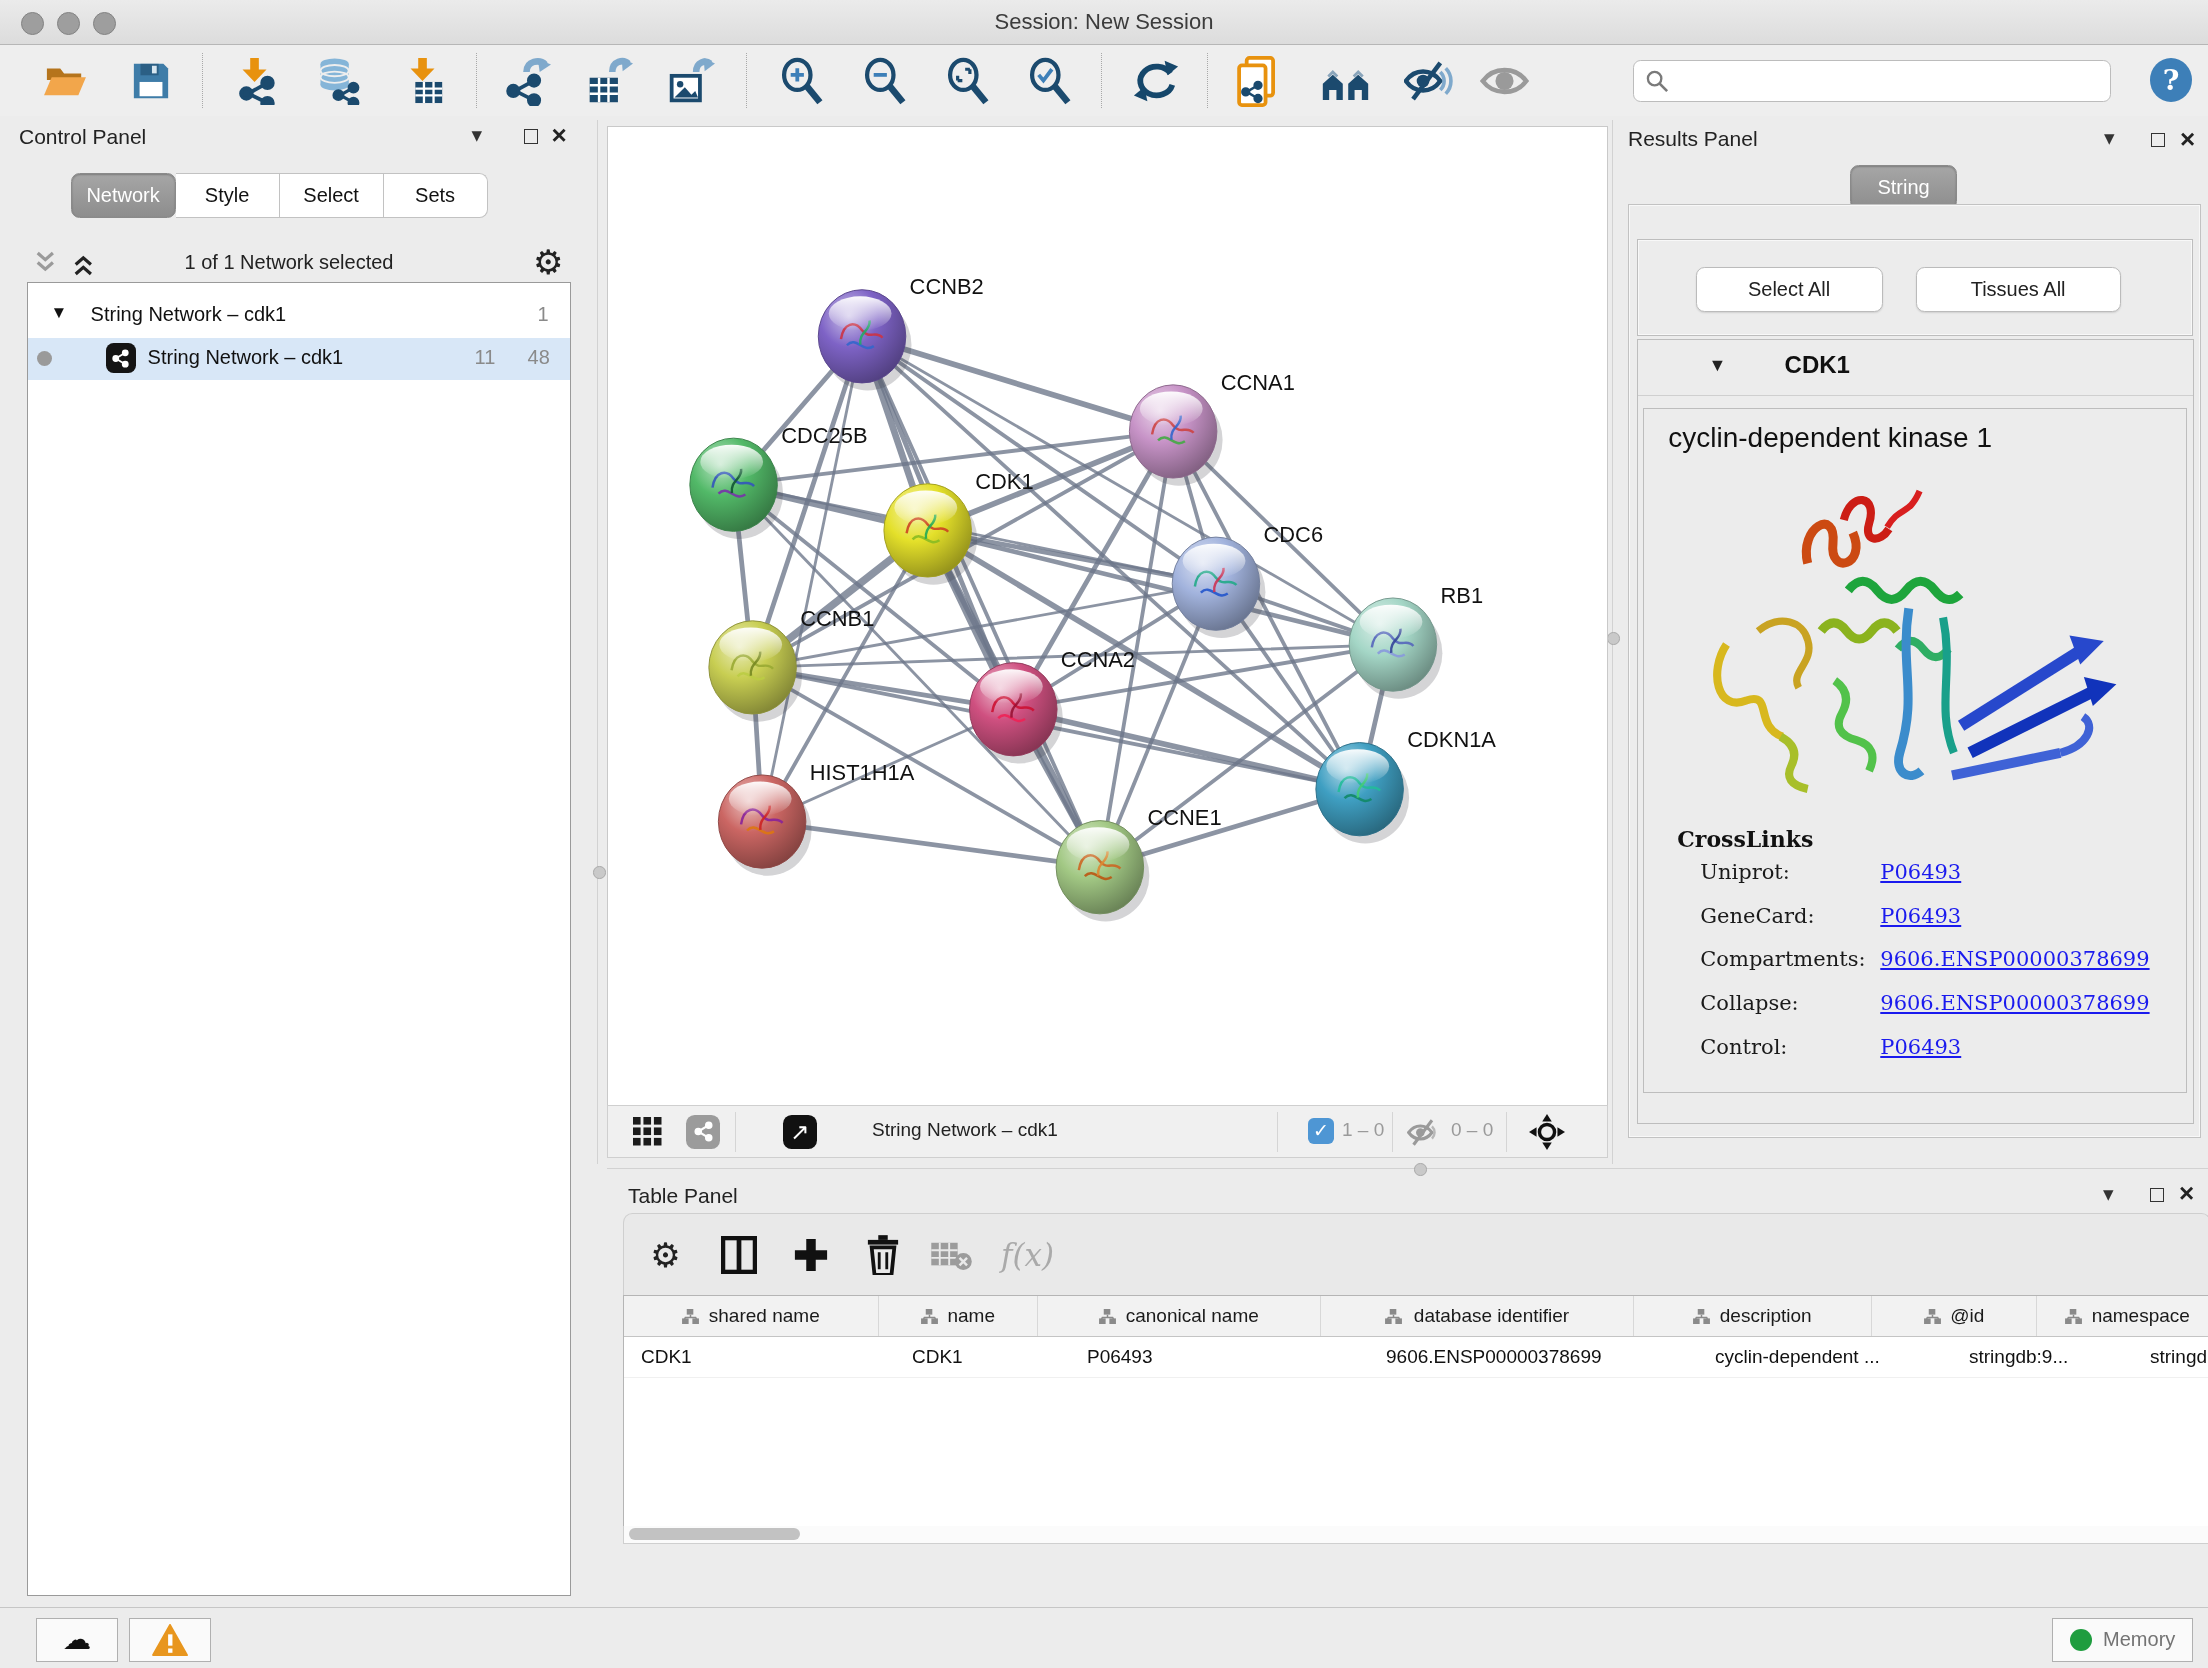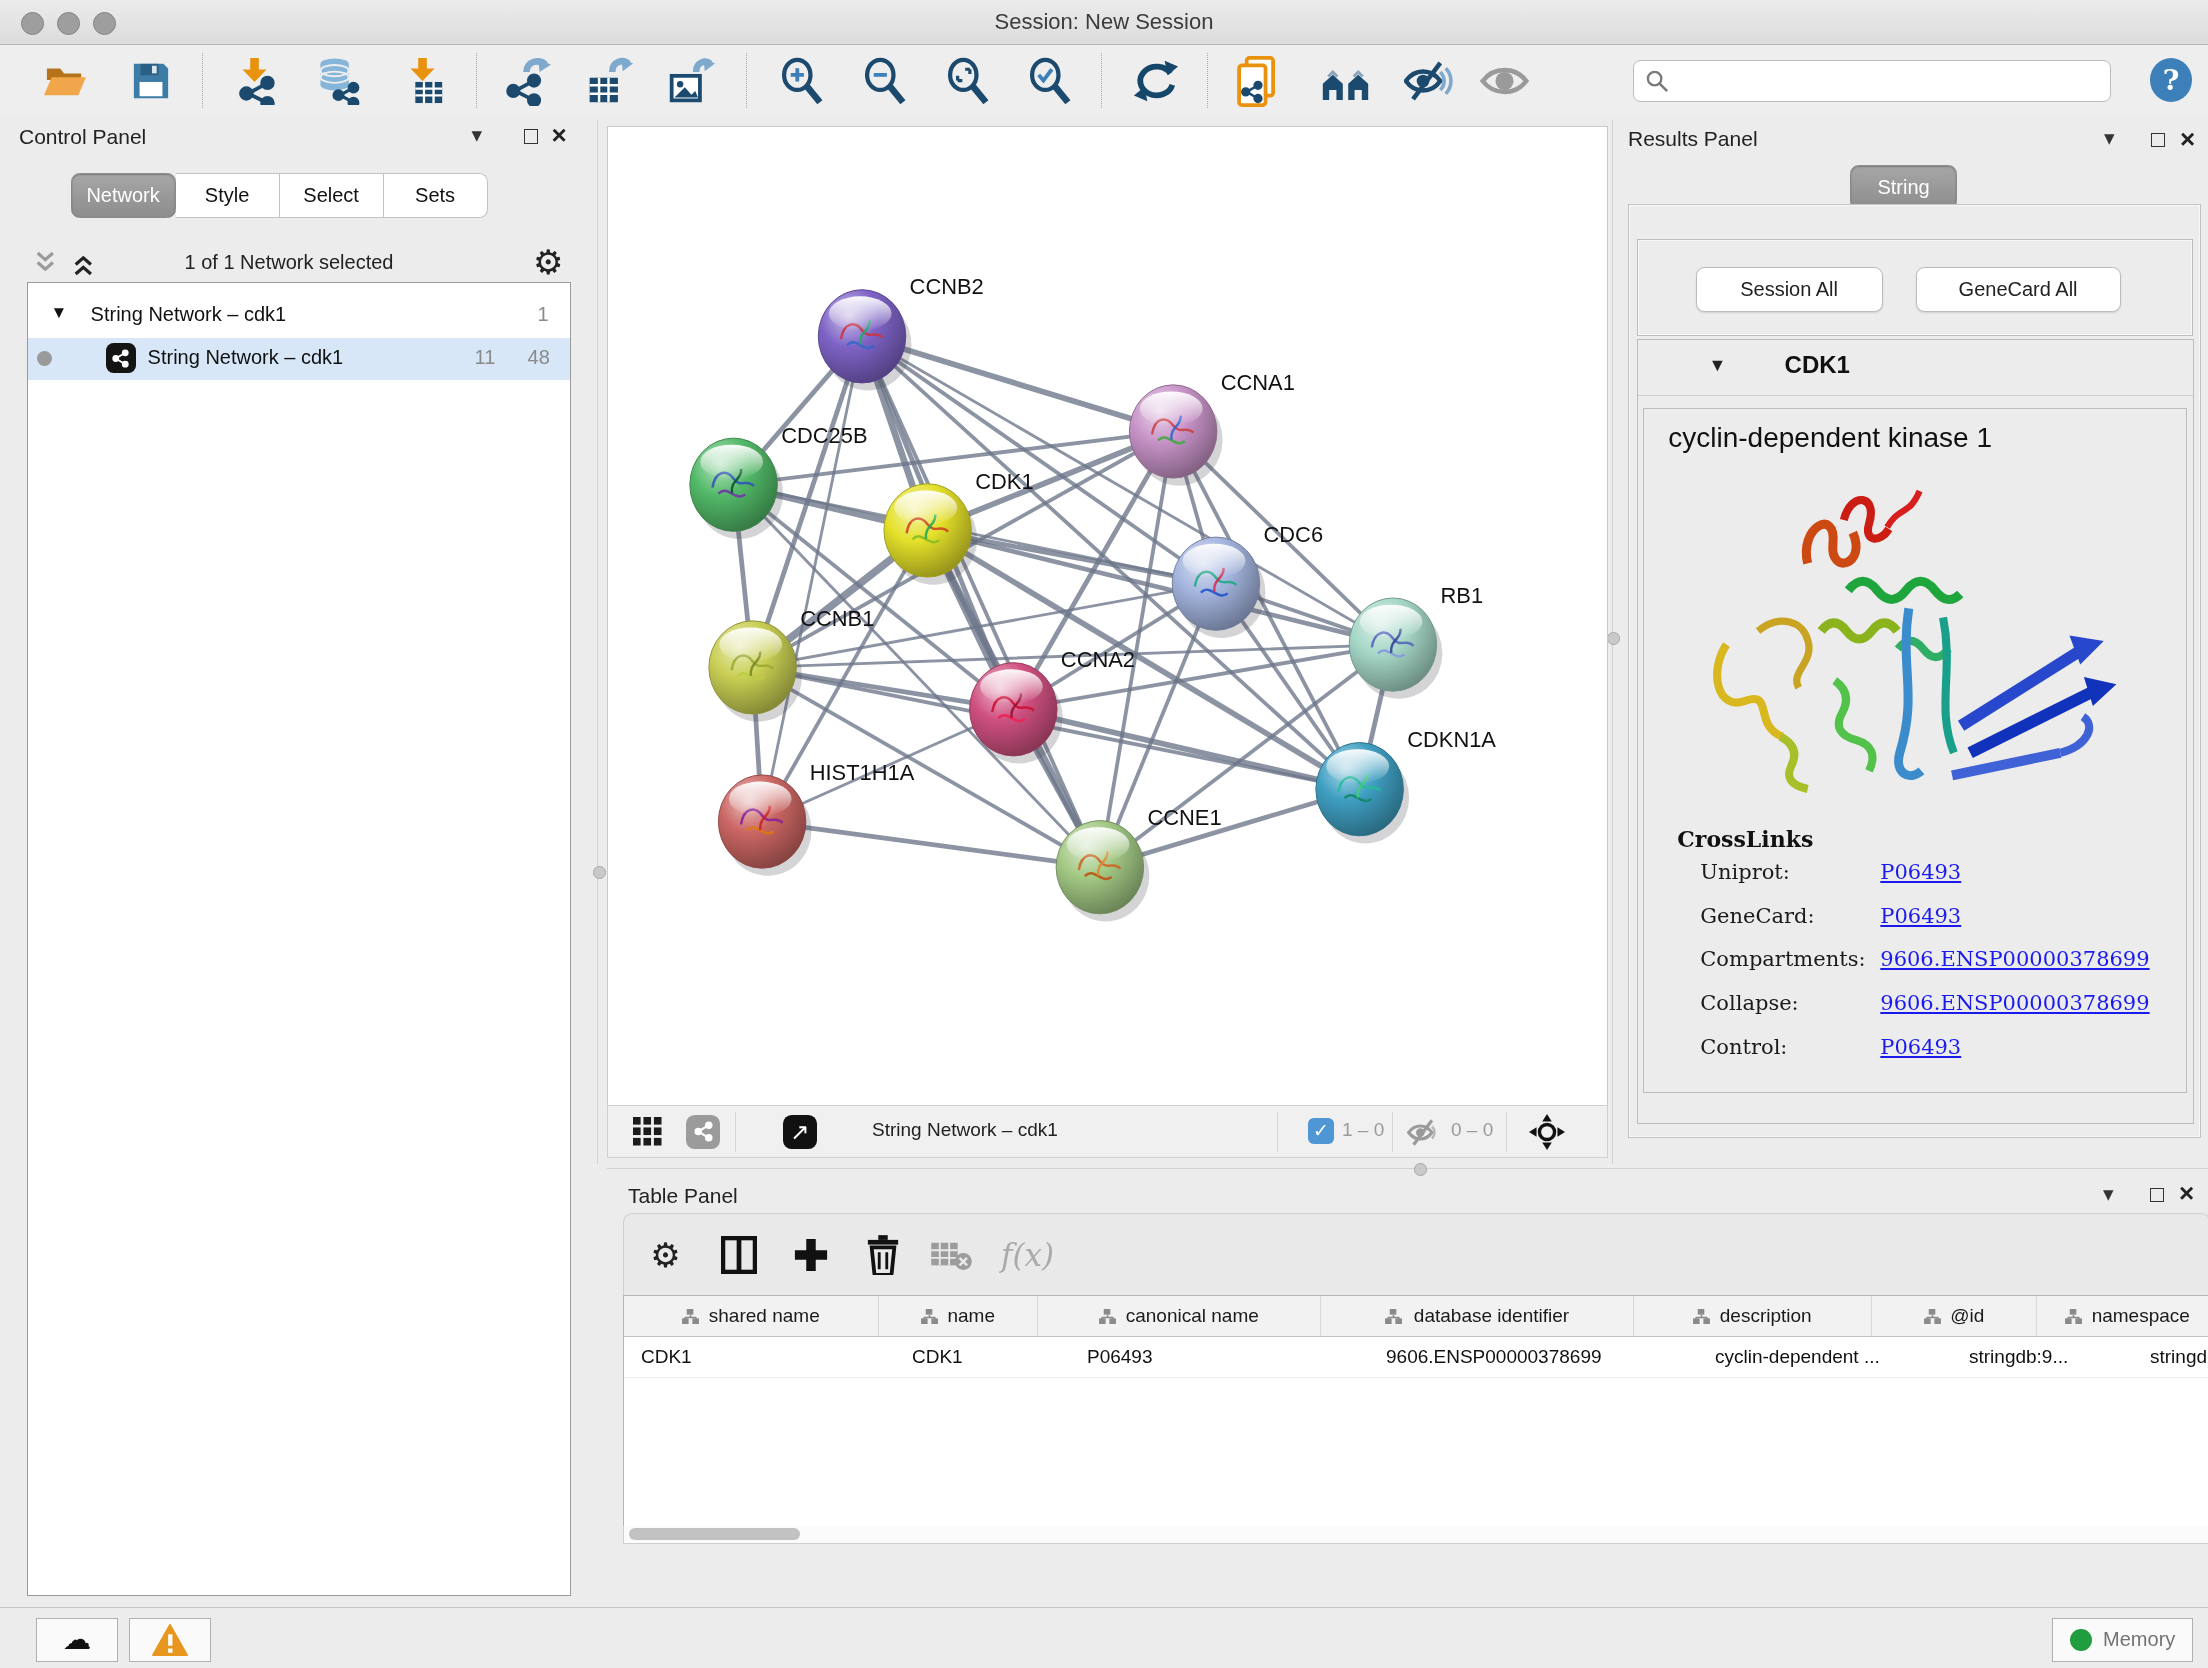--- a/index.html
+++ b/index.html
@@ -641,22 +641,22 @@
     <span class="pctl arrow" style="left:476px">▾</span>
     <span class="pctl box" style="left:523px"></span>
     <span class="pctl x" style="left:552px">×</span>
   </div>
   <div class="rp-tab">
     <div class="pill selected" style="width:105px">String</div>
   </div>
 
   <div class="rp-outer">
     <div class="rp-btnbox">
-      <div class="rp-btn" style="left:58px;width:185px">Session All</div>
-      <div class="rp-btn" style="left:278px;width:203px">GeneCard All</div>
+      <div class="rp-btn" style="left:58px;width:185px">Select All</div>
+      <div class="rp-btn" style="left:278px;width:203px">Tissues All</div>
     </div>
 
     <div class="rp-content">
       <div class="rp-generow">
         <span style="position:absolute;left:71px;top:15px;font-size:18px">▼</span>
         <span class="rp-gene">CDK1</span>
       </div>
       <div class="rp-inner">
         <div class="rp-desc">cyclin-dependent kinase 1</div>
 

